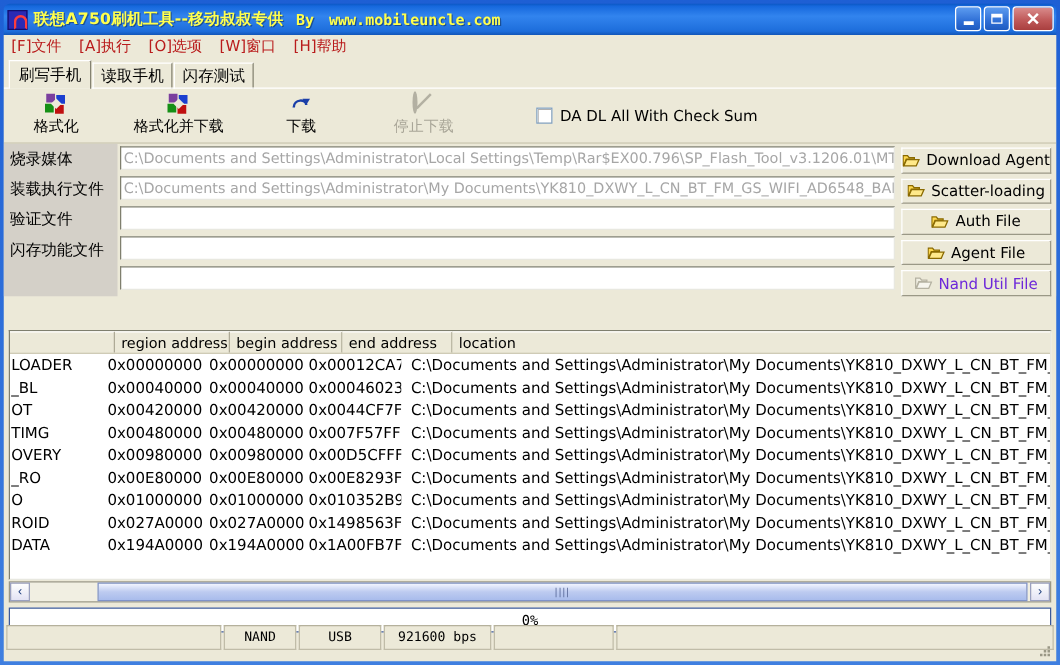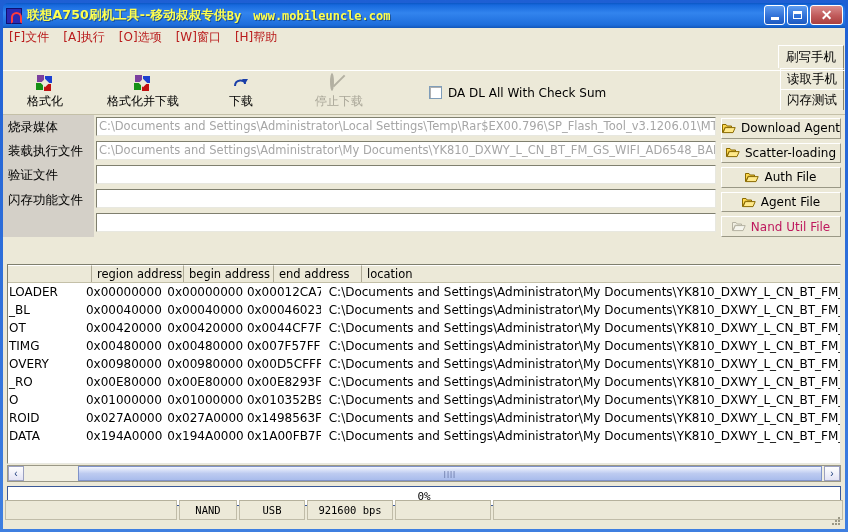--- a/index.html
+++ b/index.html
@@ -112,21 +112,20 @@
   }
 
   
   .tabstrip {
     height: 24px;
     display: flex;
     align-items: flex-end;
     padding-left: 4px;
     background: #ece9d8;
     position: relative;
-    flex-direction: column;
   }
   .tabstrip::after {
     content: "";
     position: absolute;
     left: 0; right: 0; bottom: 0;
     height: 1px;
     background: #ffffff;
   }
   .tab {
     font-family: "DejaVu Sans", sans-serif;
@@ -283,21 +282,21 @@
     display: flex;
     align-items: center;
     justify-content: center;
     gap: 5px;
     font-family: "DejaVu Sans", sans-serif;
     font-size: 12px;
     color: #000;
     cursor: pointer;
     white-space: nowrap;
   }
-  .side-btn.disabled { color: #be185d; cursor: default; }
+  .side-btn.disabled { color: #6d28d9; cursor: default; }
   .folder-ico { width: 14px; height: 11px; position: relative; flex: 0 0 auto; }
   .folder-ico svg { display: block; }
 
   
   .tablewrap {
     position: absolute;
     left: 4px;
     right: 4px;
     top: 236px;
     height: 200px;
@@ -421,21 +420,21 @@
   }
 </style>
 </head>
 <body>
 
 <div id="app">
 
   <div class="titlebar">
     <span class="win-icon"></span>
     <span class="title-text">联想A750刷机工具--移动叔叔专供</span>
-    <span class="title-sub" style="">By</span>
+    <span class="title-sub" style="margin-left:10px;">By</span>
     <span class="title-sub" style="margin-left:12px;">www.mobileuncle.com</span>
 
     <div class="caption-buttons">
       <div class="cbtn">
           <span class="glyph-min"></span>
         </div>
       <div class="cbtn">
           <span class="glyph-max"></span>
         </div>
       <div class="cbtn close">

